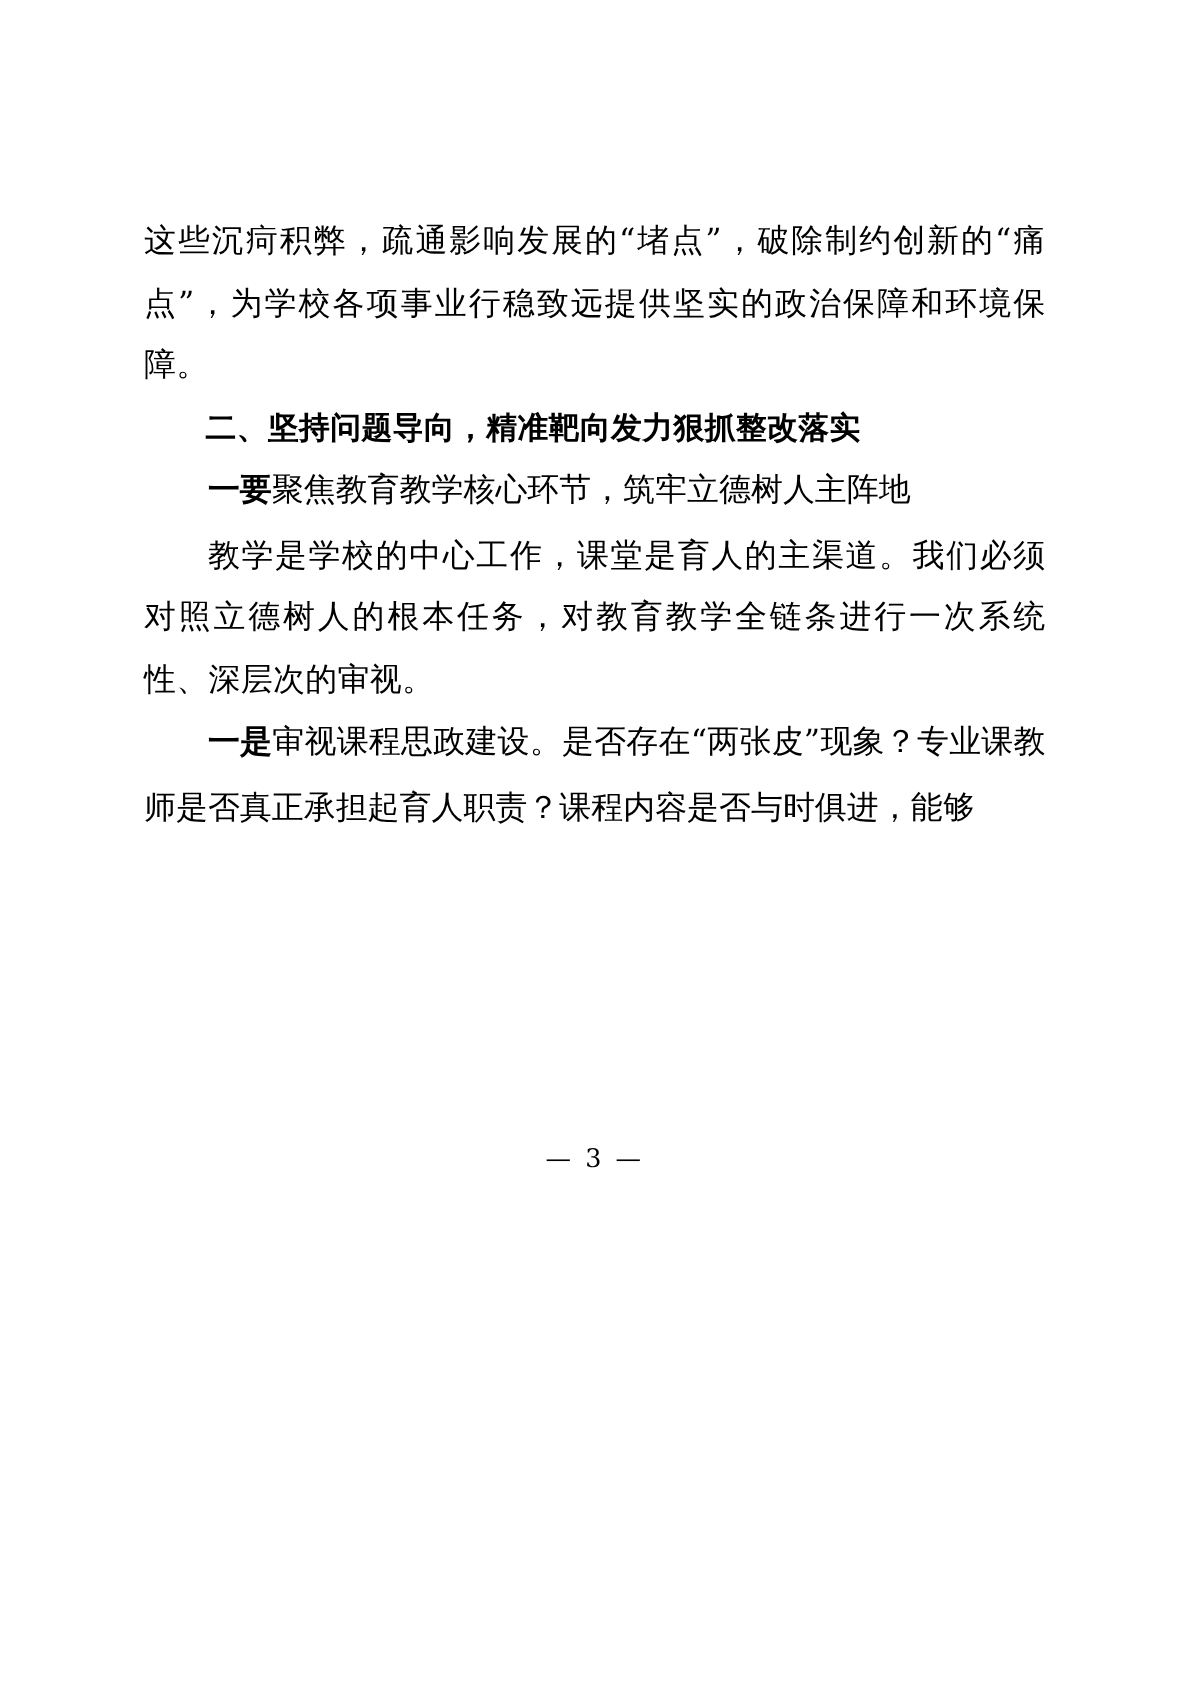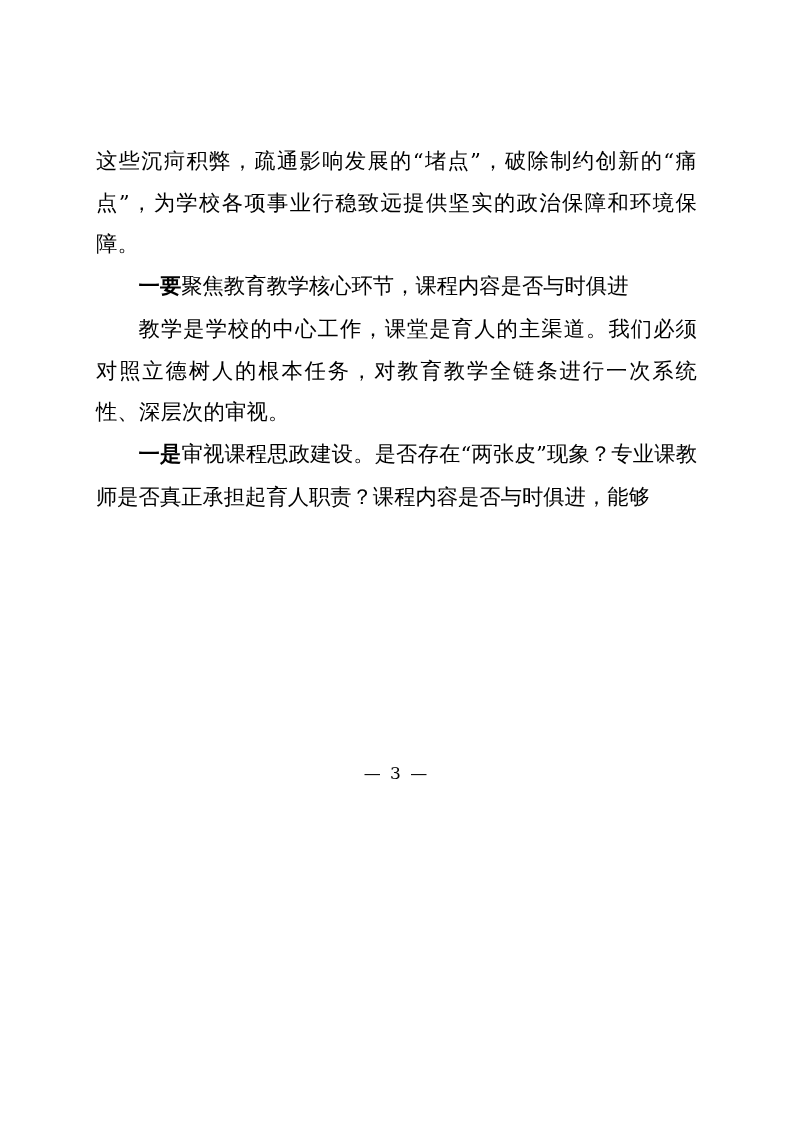--- a/index.html
+++ b/index.html
@@ -74,23 +74,24 @@
 </style>
 </head>
 <body>
 
 <div class="page">
   <div class="doc-body">
 
     <p class="para">这些沉疴积弊，疏通影响发展的“堵点”，破除制约创新的“痛点”，为学校各项事业行稳致远提供坚实的政治保障和环境保障。</p>
 
 
+    <p class="heading">二、坚持问题导向，精准靶向发力狠抓整改落实</p>
 
 
-    <p class="sub-heading"><span class="lead">一要</span><span>聚焦教育教学核心环节，课程内容是否与时俱进</span></p>
+    <p class="sub-heading"><span class="lead">一要</span><span>聚焦教育教学核心环节，筑牢立德树人主阵地</span></p>
 
     <p class="para indent">教学是学校的中心工作，课堂是育人的主渠道。我们必须对照立德树人的根本任务，对教育教学全链条进行一次系统性、深层次的审视。</p>
 
     <p class="sub-heading"><span class="lead">一是</span><span>审视课程思政建设。是否存在“两张皮”现象？专业课教师是否真正承担起育人职责？课程内容是否与时俱进，能够</span></p>
 
   </div>
 
   <div class="footer">— 3 —</div>
 </div>
 

